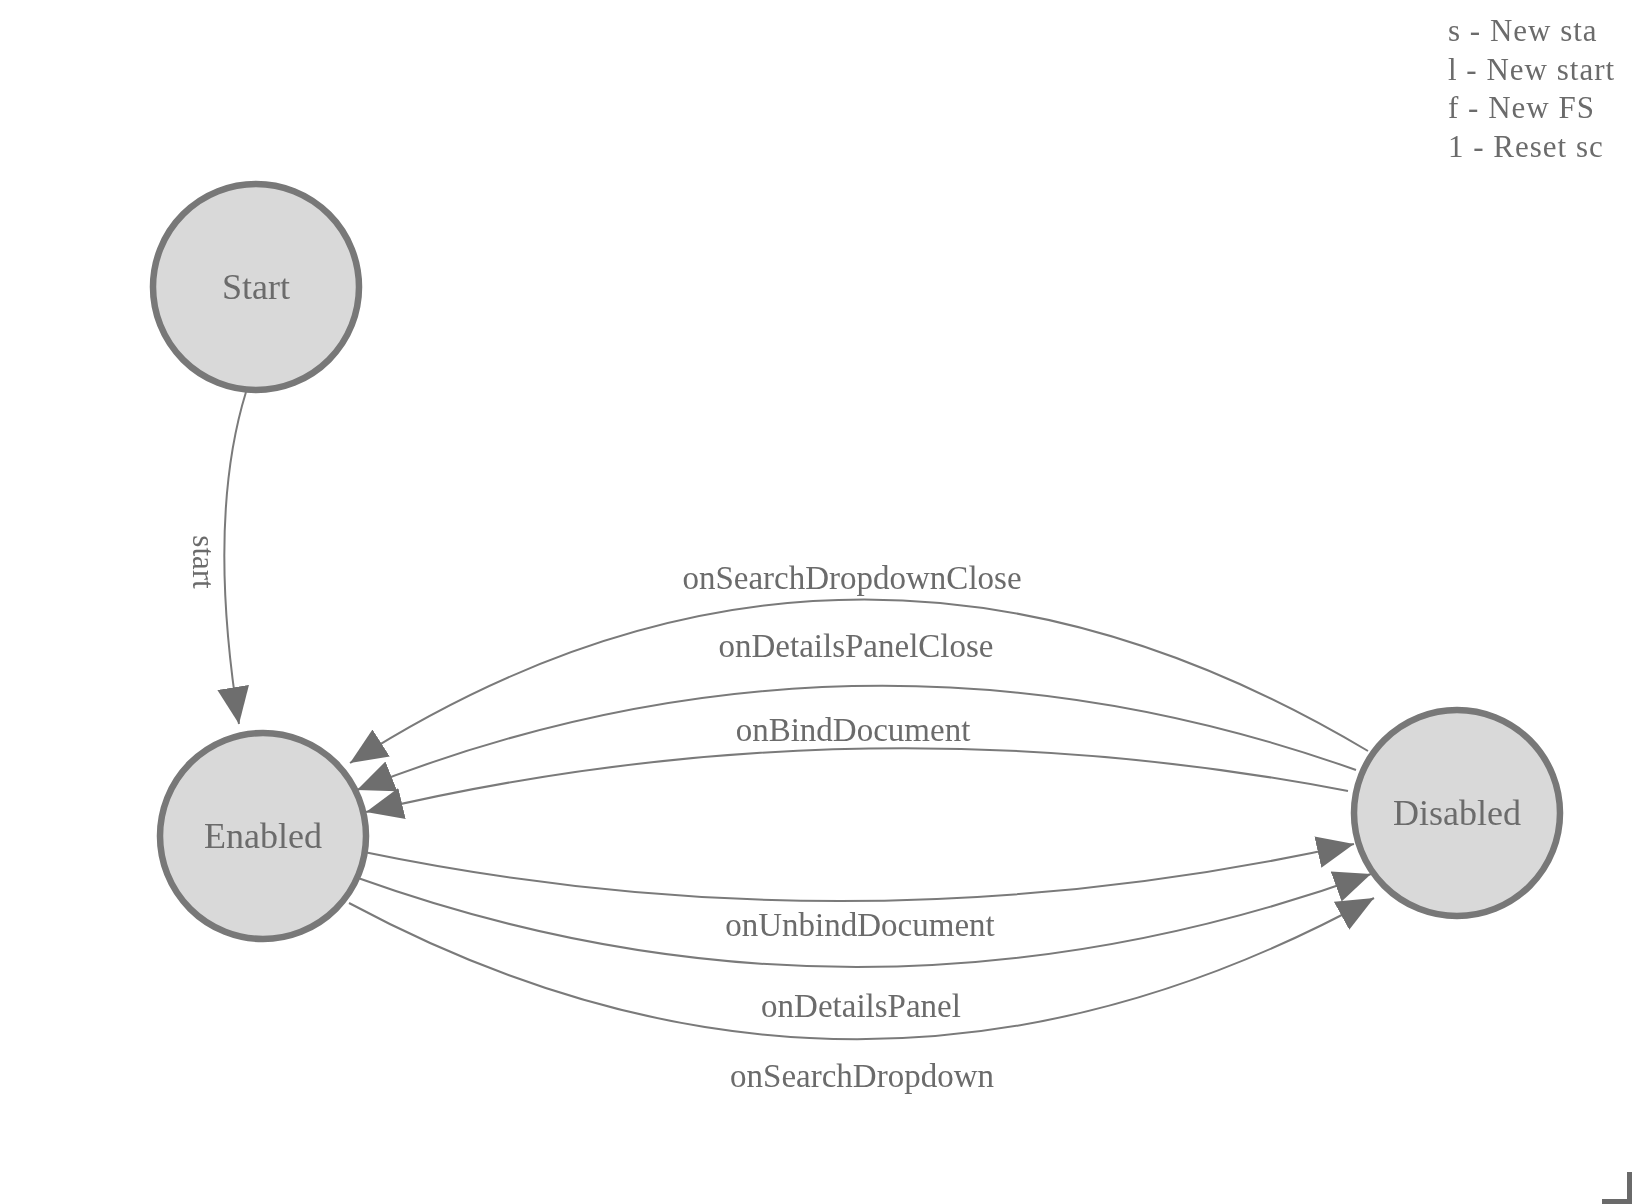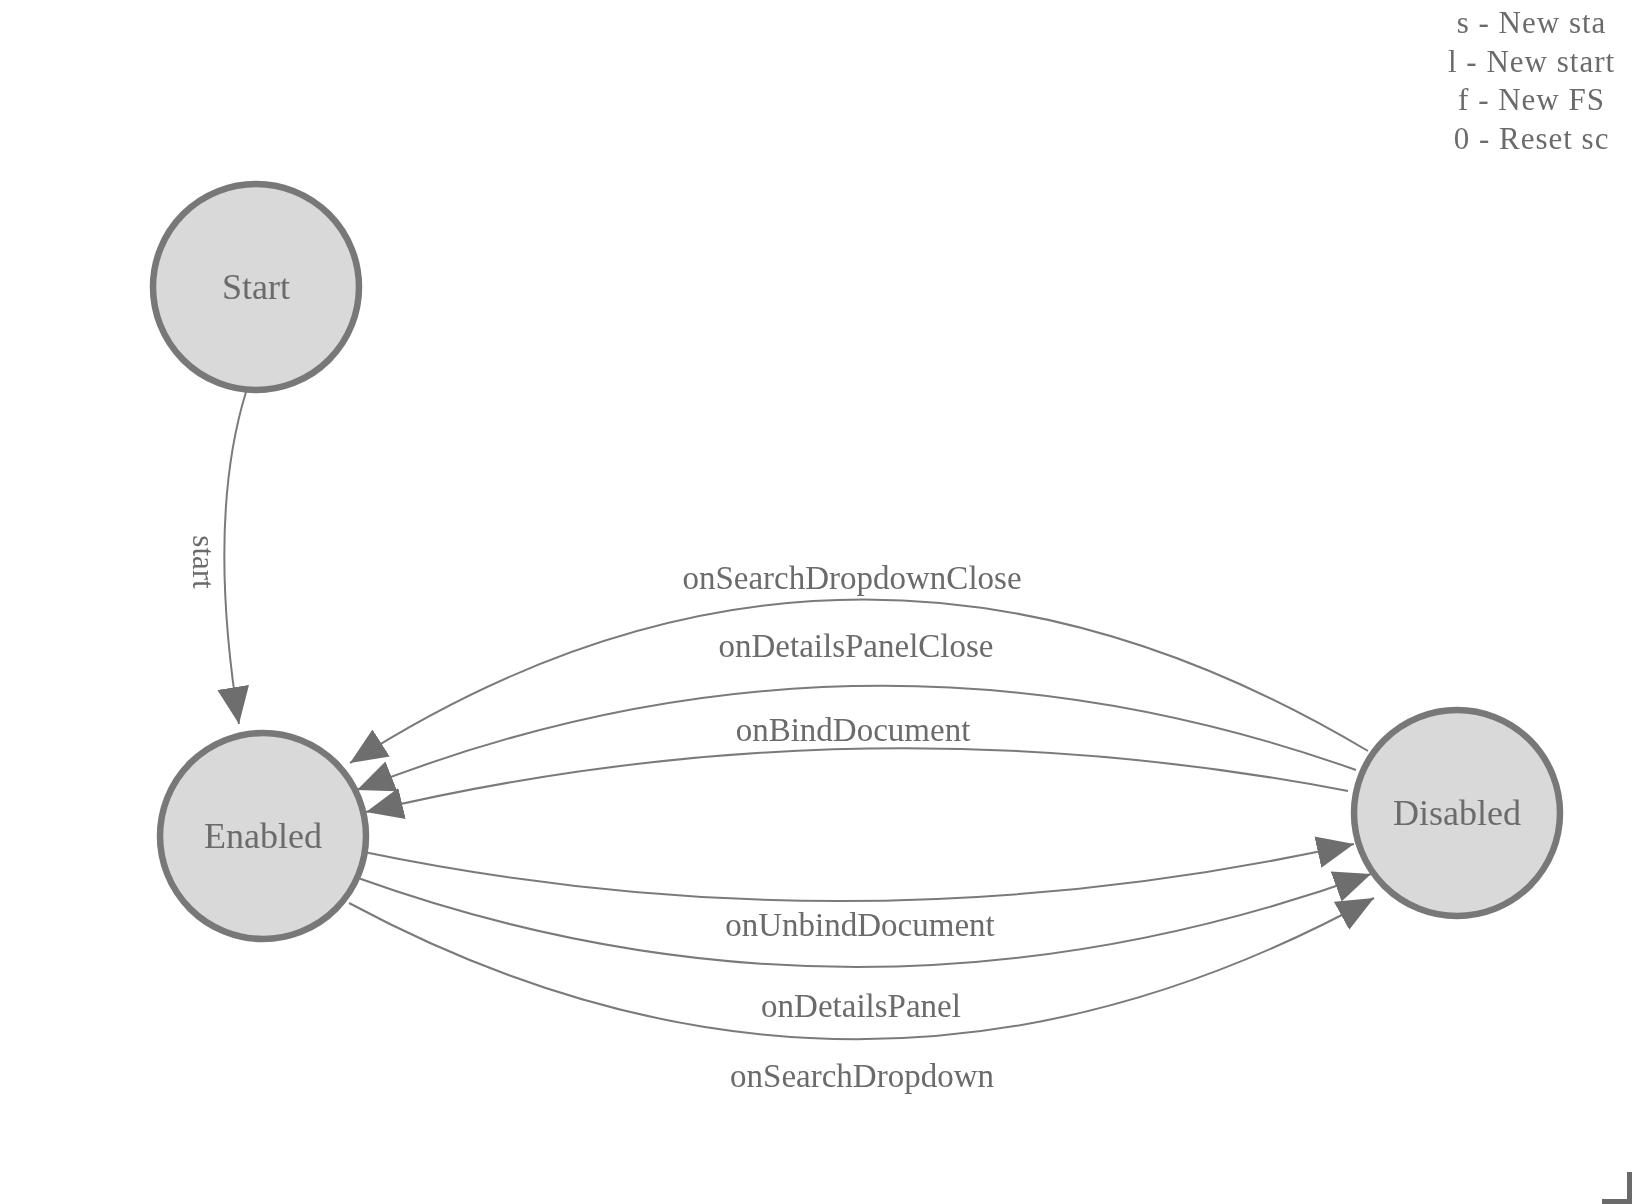--- a/index.html
+++ b/index.html
@@ -38,26 +38,25 @@
     text-anchor: middle;
   }
   .start-edge-label {
     font-family: "Liberation Serif", "DejaVu Serif", serif;
     font-size: 31px;
     text-anchor: middle;
   }
   #legend {
     position: absolute;
     left: 1448px;
-    top: 4px;
+    top: 12px;
     line-height: 38.5px;
     font-size: 31px;
     letter-spacing: 1px;
     white-space: nowrap;
-    text-align: center;
   }
 </style>
 </head>
 <body>
 
 <svg id="fsm-canvas" width="1632" height="1204" viewBox="0 0 1632 1204">
   <defs>
     <marker id="arrowhead" markerUnits="userSpaceOnUse" markerWidth="40" markerHeight="34" refX="37" refY="16" orient="auto">
       <path d="M0,0 L37,16 L0,32 Z" fill="#6e6e6e"></path>
     </marker>
@@ -104,14 +103,14 @@
   <g>
     <rect x="1627" y="1172" width="5" height="32" fill="#6a6a6a"></rect>
     <rect x="1602" y="1199" width="30" height="5" fill="#6a6a6a"></rect>
   </g>
 </svg>
 
 <div id="legend" style="color:#6b6b6b;">
   <div>s - New sta</div>
   <div>l - New start</div>
   <div>f - New FS</div>
-  <div>0 - Reset sc</div>
+  <div>1 - Reset sc</div>
 </div>
 
 </body></html>

